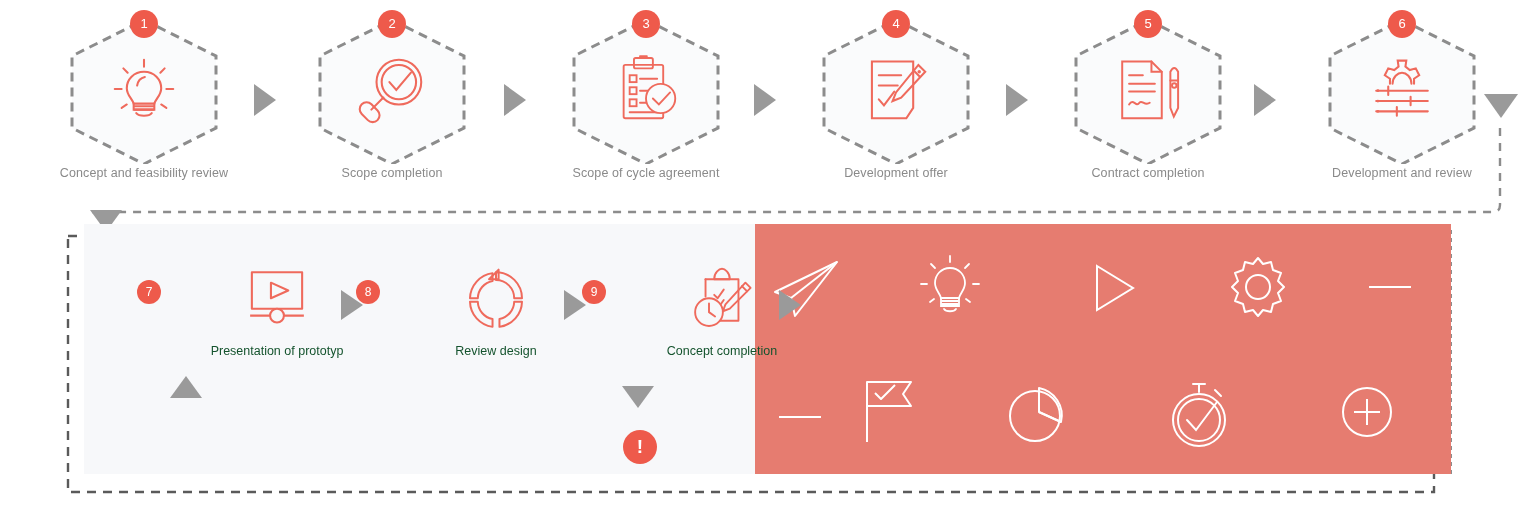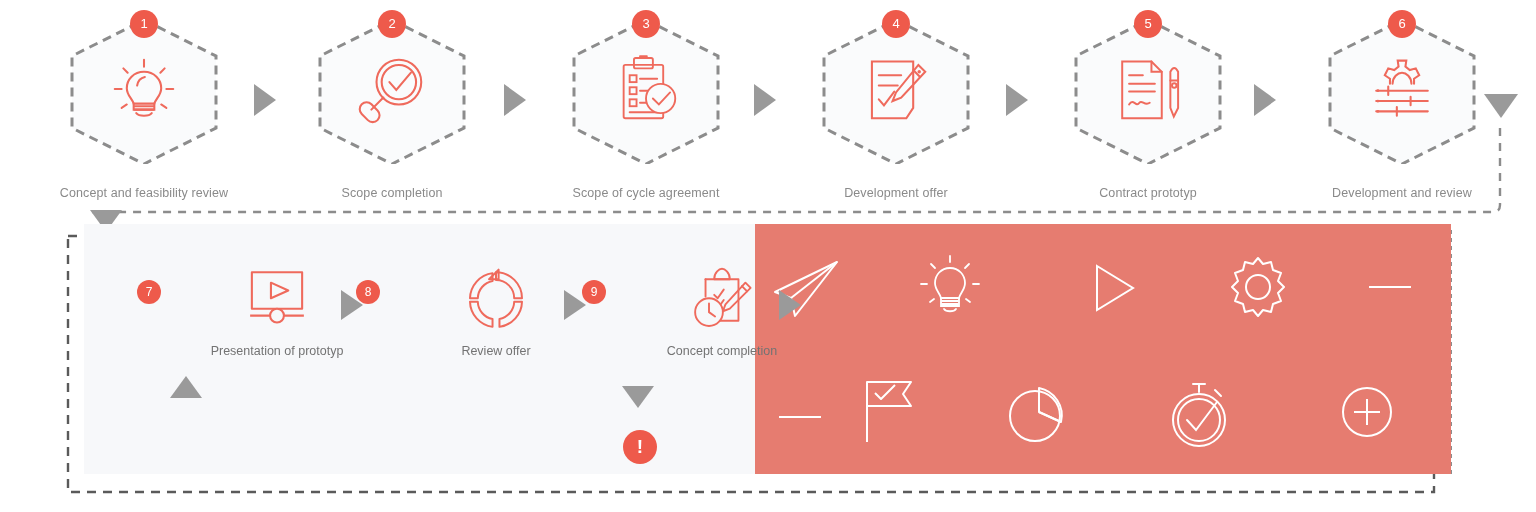--- a/index.html
+++ b/index.html
@@ -51,21 +51,21 @@
     position: absolute;
     left: 50%;
     top: 50%;
     transform: translate(-50%, -50%);
     width: 86px;
     height: 86px;
     z-index: 3;
   }
   .step-label {
     position: absolute;
-    top: 172px;
+    top: 152px;
     left: -22px;
     width: 204px;
     text-align: center;
     font-size: 12.5px;
     color: #8a8a8a;
     letter-spacing: .1px;
     white-space: nowrap;
   }
 
   
@@ -125,21 +125,21 @@
     width: 78px;
     height: 72px;
   }
   .sub-label {
     position: absolute;
     top: 92px;
     left: -30px;
     width: 230px;
     text-align: center;
     font-size: 12.5px;
-    color: #737373;
+    color: #14532d;
     white-space: nowrap;
   }
   .deco-icon {
     position: absolute;
   }
   .alert-badge {
     position: absolute;
     width: 34px;
     height: 34px;
     border-radius: 50%;
@@ -285,21 +285,21 @@
           <path d="M20 18 L54 18 L66 30 L66 84 L20 84 Z"></path>
           <path d="M54 18 L54 30 L66 30"></path>
           <path d="M28 34 L44 34 M28 44 L58 44 M28 53 L58 53"></path>
           <path d="M28 68 C33 60 36 72 40 66 C43 62 46 70 52 66"></path>
           <path d="M76 30 C79 24 82 24 85 30 L85 72 L80 82 L76 72 Z"></path>
           <path d="M76 40 L85 40"></path>
           <circle cx="80.5" cy="46" r="2.6"></circle>
         </g>
       </svg>
     </div>
-    <div class="step-label">Contract prototyp</div>
+    <div class="step-label">Contract completion</div>
   </div>
 
   <svg class="conn" style="left:1252px;top:82px;" viewBox="0 0 26 36">
     <polygon points="2,2 24,18 2,34" fill="#9a9a9a"></polygon>
   </svg>
 
   <div class="step" style="left:1322px;">
     <div class="hex-wrap">
       <svg class="hex-outline" viewBox="0 0 160 150">
         <polygon points="80,6 152,42 152,114 80,150 8,114 8,42" fill="#fafbfc" stroke="#8c8c8c" stroke-width="3" stroke-dasharray="9 6"></polygon>
@@ -423,21 +423,21 @@
       <div class="sub-badge">8</div>
       <svg class="sub-icon" viewBox="0 0 90 80">
         <g fill="none" stroke="#ef6a5c" stroke-width="2.3" stroke-linejoin="round">
           <path d="M45 8 A30 30 0 0 1 75 38 L66 38 A21 21 0 0 0 45 17 Z"></path>
           <path d="M75 42 A30 30 0 0 1 49 71 L49 62 A21 21 0 0 0 66 42 Z"></path>
           <path d="M41 71 A30 30 0 0 1 15 42 L24 42 A21 21 0 0 0 41 62 Z"></path>
           <path d="M15 38 A30 30 0 0 1 41 9 L41 18 A21 21 0 0 0 24 38 Z"></path>
           <path d="M37 16 L48 5 L48 16 Z"></path>
         </g>
       </svg>
-      <div class="sub-label">Review offer</div>
+      <div class="sub-label">Review design</div>
     </div>
 
     <svg class="conn" style="left:478px;top:62px;" viewBox="0 0 26 36">
       <polygon points="2,4 24,19 2,34" fill="#9a9a9a"></polygon>
     </svg>
 
     <div class="sub-step" style="left:553px;">
       <div class="sub-badge">9</div>
       <svg class="sub-icon" viewBox="0 0 90 80">
         <g fill="none" stroke="#ef6a5c" stroke-width="2.2" stroke-linejoin="round" stroke-linecap="round">

